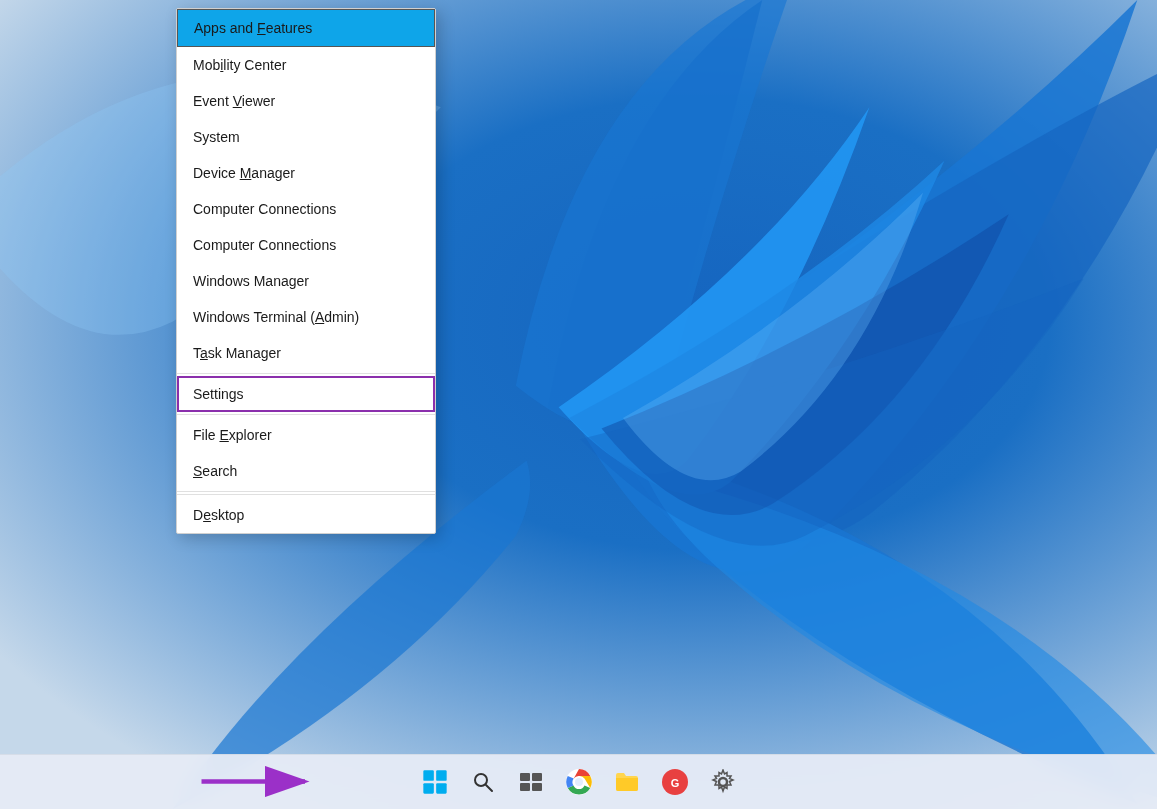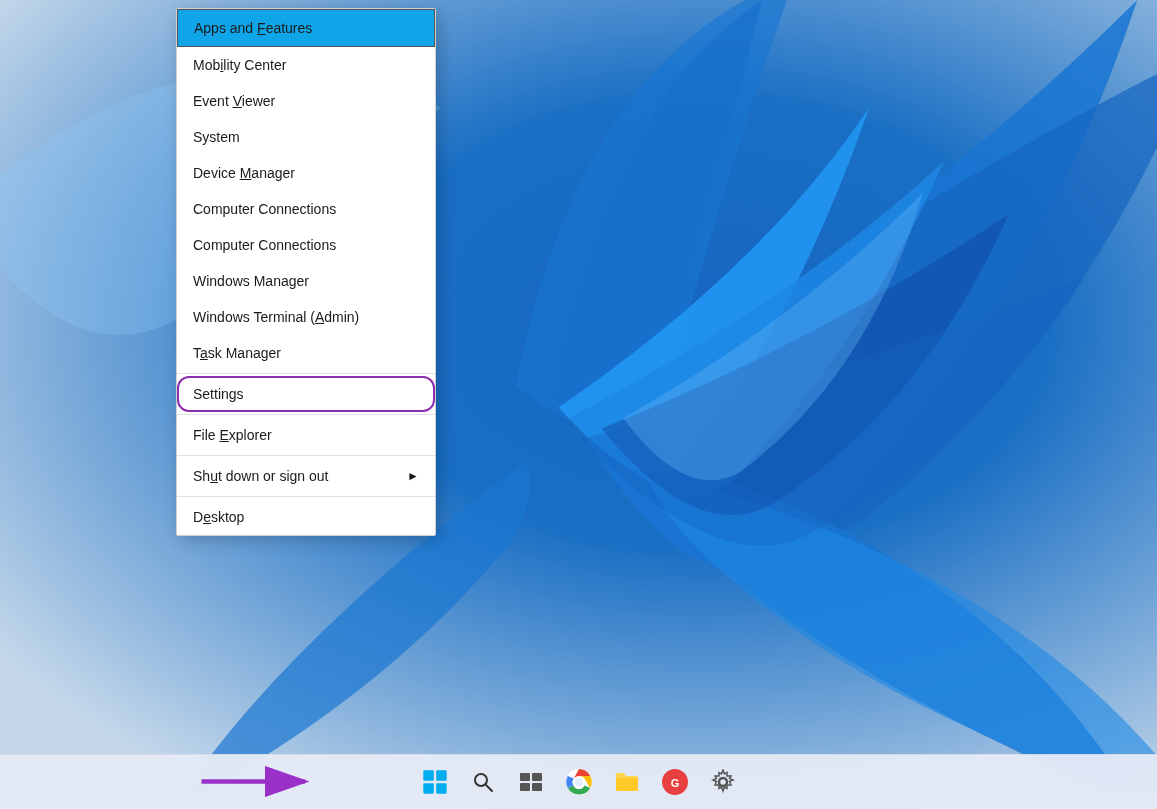--- a/index.html
+++ b/index.html
@@ -98,21 +98,21 @@
       font-size: 14px;
       color: #1a1a1a;
       cursor: pointer;
       white-space: nowrap;
       position: relative;
     }
 
     .menu-item.selected-outline {
       outline: 2px solid #8b2fac;
       outline-offset: -2px;
-      border-radius: 12px;
+      border-radius: 0;
       text-align: right;
     }
 
     .menu-item.top-selected {
       background: #0ea5e9;
       border: 1.5px solid #555;
     }
 
     .menu-divider {
       height: 1px;
@@ -210,25 +210,24 @@
       <span>T<u>a</u>sk Manager</span>
     </div>
     <div class="menu-divider"></div>
     <div class="menu-item selected-outline">
       <span>Settings</span>
     </div>
     <div class="menu-divider"></div>
     <div class="menu-item">
       <span>File <u>E</u>xplorer</span>
     </div>
+    <div class="menu-item">
+      <span><u>S</u>earch</span>
+    </div>
     <div class="menu-divider"></div>
-    <div class="menu-item">
-      <span>Sh<u>u</u>t down or sign out</span>
-      <span style="font-size:12px;">►</span>
-    </div>
     <div class="menu-divider"></div>
     <div class="menu-item">
       <span>D<u>e</u>sktop</span>
     </div>
   </div>
 
   <div class="taskbar">
 
     <div class="taskbar-icon">
       <svg class="win-logo" viewBox="0 0 24 24" xmlns="http://www.w3.org/2000/svg">

